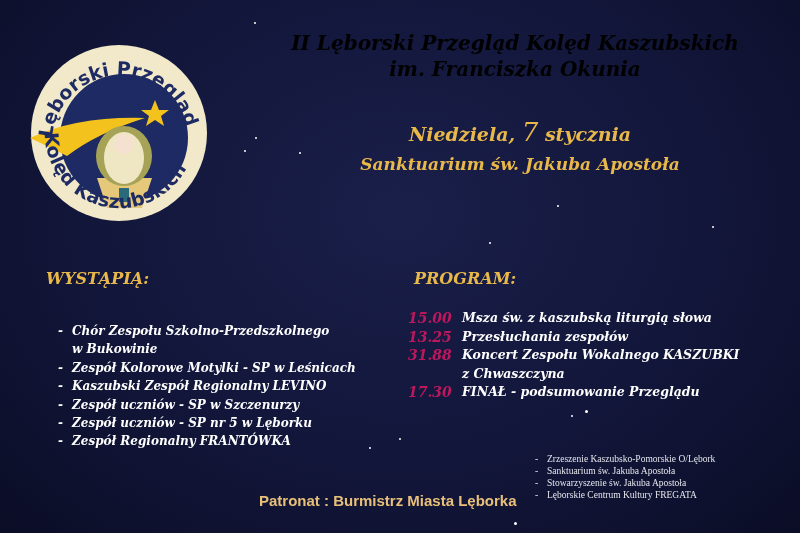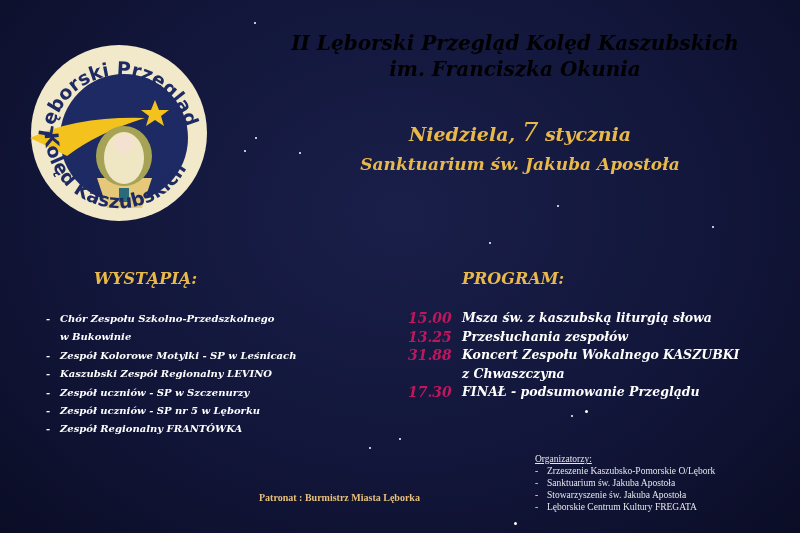--- a/index.html
+++ b/index.html
@@ -25,41 +25,40 @@
   .date {
     position: absolute; left: 250px; width: 540px; text-align: center;
     font-style: italic; font-weight: bold; font-size: 19px; line-height: 24px;
   }
   .date1 { top: 120px; }
   .date1 .big { font-size: 26px; font-weight: normal; }
   .date2 { top: 152px; font-size: 17px; }
   .section-head {
     position: absolute; font-style: italic; font-weight: bold; font-size: 16px;
     color: #e8b84a;
-    margin-left: 48px;
   }
   .performers {
     position: absolute; left: 46px; top: 310px; width: 350px;
-    font-style: italic; font-weight: bold; font-size: 10px; line-height: 18.4px;
-    list-style: none; margin: 0; padding: 0;
+    font-style: italic; font-weight: bold; font-size: 12px; line-height: 18.4px;
+    list-style: none; margin: 12px; padding: 0;
   }
   .performers li { white-space: nowrap; }
   .performers li .dash { display: inline-block; width: 14px; }
   .program {
     position: absolute; left: 408px; top: 309px; width: 390px;
     font-style: italic; font-weight: bold; font-size: 12.5px; line-height: 18.5px;
     margin: 0; padding: 0; list-style: none;
   }
   .program li { display: flex; white-space: nowrap; }
   .program .time { width: 54px; color: #be185d; font-size: 14px; font-style: italic; }
   .program .evt { flex: 1; }
   .patronat {
     position: absolute; left: 259px; top: 492px;
-    font-weight: bold; font-size: 10px; color: #e8c07a;
-    font-family: Liberation Serif, serif;
+    font-weight: bold; font-size: 15px; color: #e8c07a;
+    font-family: Liberation Sans, sans-serif;
   }
   .org {
     position: absolute; left: 535px; top: 453px; font-size: 9.5px;
     font-family: "Liberation Serif", serif; color: #e6e6ee; line-height: 12px;
   }
   .org .head { text-decoration: underline; }
   .org ul { list-style: none; margin: 0; padding: 0; }
   .org li .dash { display: inline-block; width: 12px; }
 </style>
 </head>
@@ -148,20 +147,19 @@
     </li>
   <li>
       <span class="time">17.30</span>
       <span class="evt">FINAŁ - podsumowanie Przeglądu</span>
     </li>
 </ul>
 
 <div class="patronat">Patronat :  Burmistrz Miasta Lęborka</div>
 
 <div class="org">
-  <div class="head">Organizatorzy:</div>
   <ul>
     <li><span class="dash">-</span><span>Zrzeszenie Kaszubsko-Pomorskie O/Lębork</span></li>
     <li><span class="dash">-</span><span>Sanktuarium św. Jakuba Apostoła</span></li>
     <li><span class="dash">-</span><span>Stowarzyszenie św. Jakuba Apostoła</span></li>
     <li><span class="dash">-</span><span>Lęborskie Centrum Kultury FREGATA</span></li>
   </ul>
 </div>
 
 </body></html>

